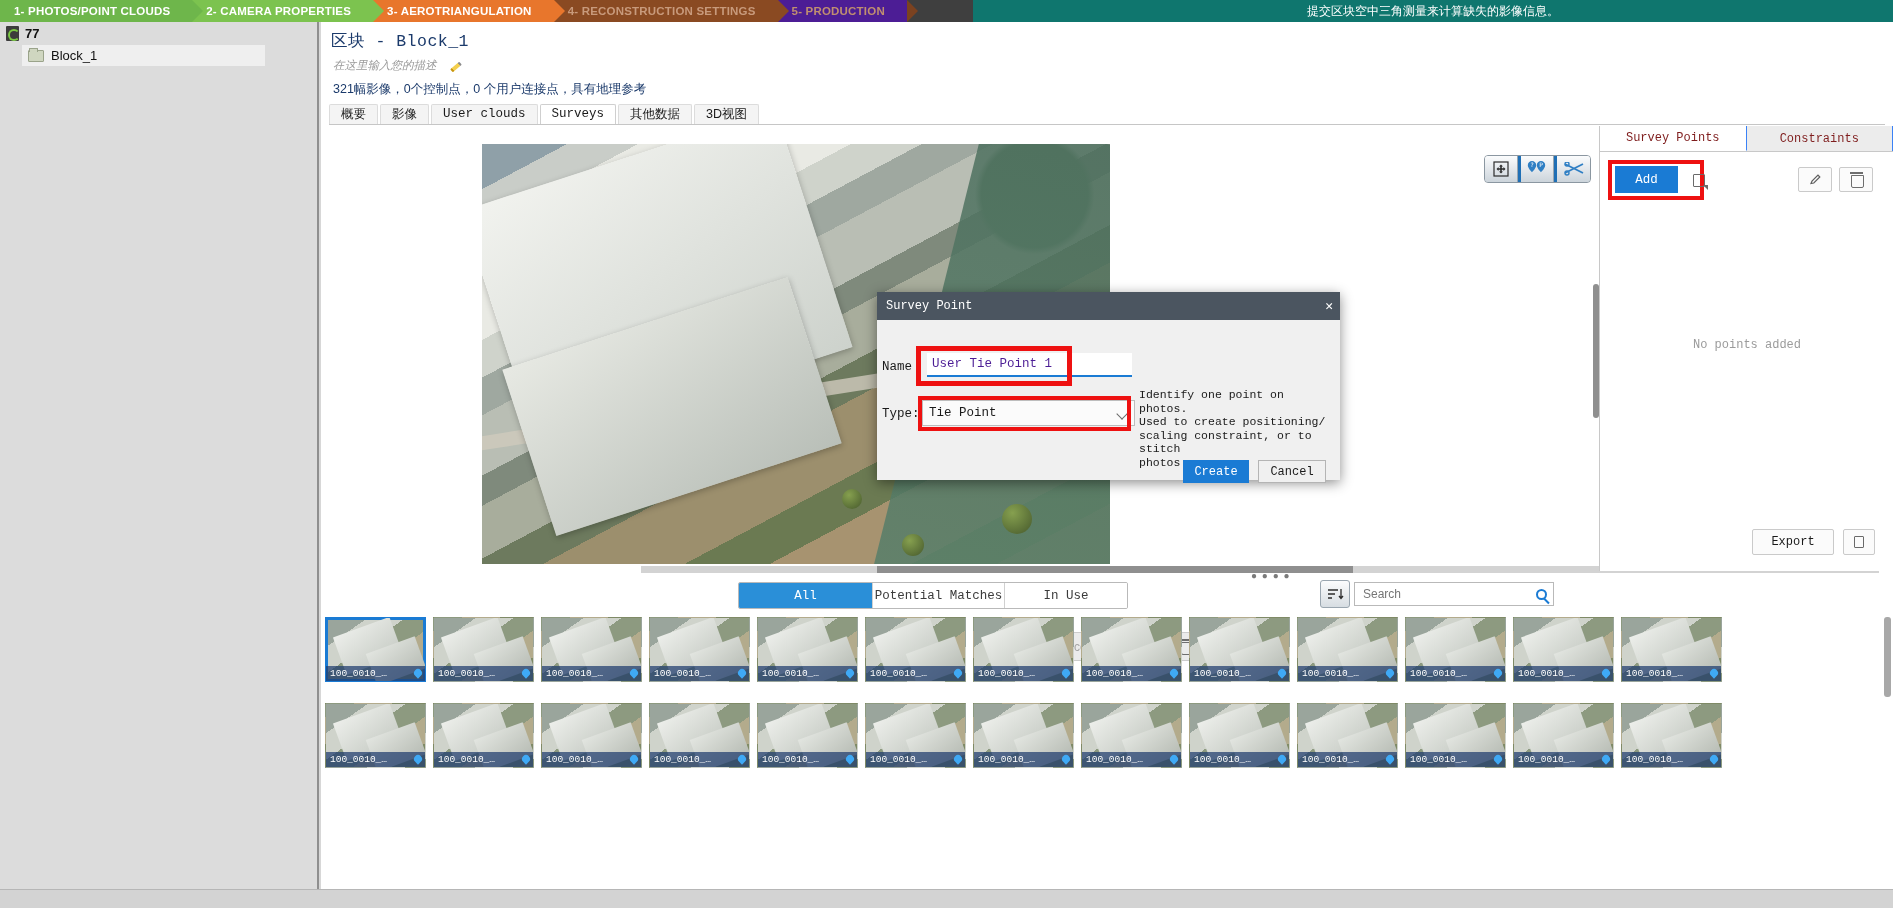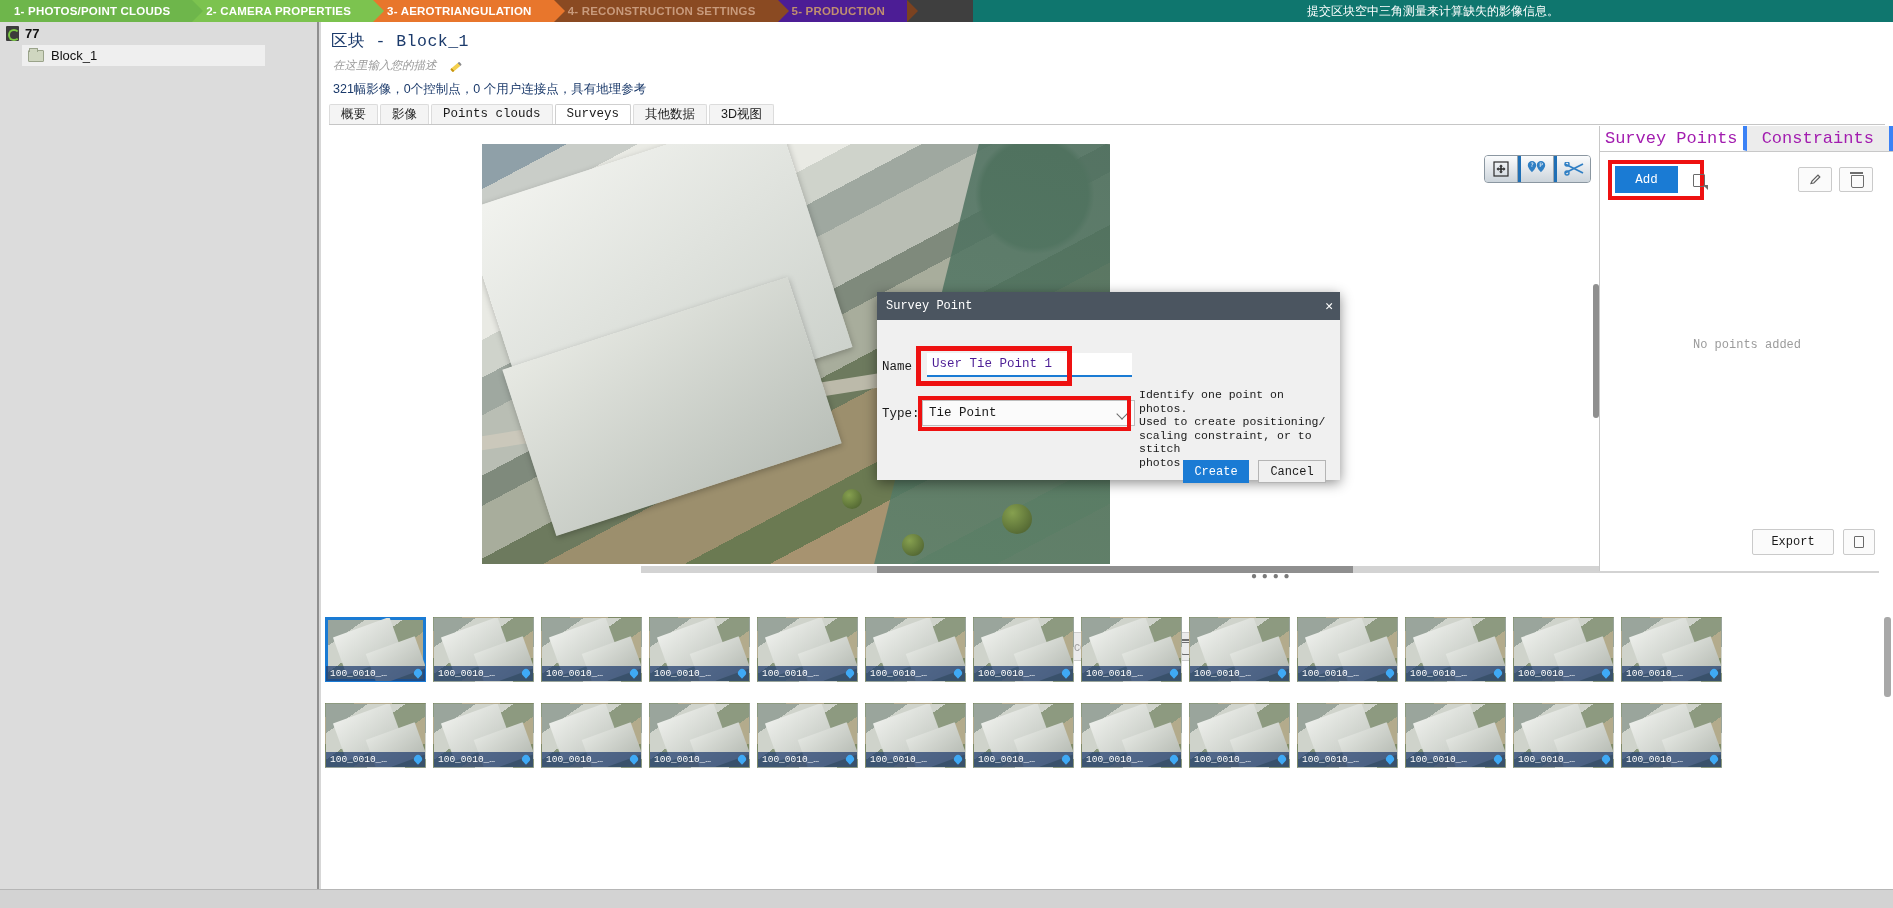--- a/index.html
+++ b/index.html
@@ -296,22 +296,22 @@
   }
 
   
   .right-pane {
     position: absolute; left: 1278px; top: 104px; width: 294px; height: 445px;
     background: #ffffff; border-left: 1px solid #c8c8c8;
   }
   .rp-tabs { display: flex; height: 26px; border-bottom: 1px solid #c8c8c8; }
   .rp-tab {
     flex: 1; display: flex; align-items: center; justify-content: center;
-    font-family: "Liberation Mono", monospace; font-size: 17px; color: #a21caf;
-    background: #ececec; border-right: 4px solid #3b82f6;
+    font-family: "Liberation Mono", monospace; font-size: 12px; color: #7f1d1d;
+    background: #ececec; border-right: 1px solid #3b82f6;
   }
   .rp-tab.active { background: #ffffff; border-bottom: 1px solid #ffffff; }
   .rp-toolbar { position: relative; height: 52px; text-align: right; }
   .btn-add {
     position: absolute; left: 15px; top: 14px; width: 63px; height: 27px;
     background: #1a7bd4; color: #ffffff; border: none;
     font-size: 12.5px; font-family: "Liberation Mono", monospace;
     display: flex; align-items: center; justify-content: center; cursor: pointer;
   }
   .hl-add {
@@ -478,21 +478,21 @@
     <div class="block-title">区块 - Block_1</div>
     <div class="block-desc">
       <span>在这里输入您的描述</span>
       <span class="pencil"></span>
     </div>
     <div class="block-stats">321幅影像，0个控制点，0 个用户连接点，具有地理参考</div>
 
     <div class="tabs">
       <div class="tab cjk">概要</div>
       <div class="tab cjk">影像</div>
-      <div class="tab">Points clouds</div>
+      <div class="tab">User clouds</div>
       <div class="tab active">Surveys</div>
       <div class="tab cjk">其他数据</div>
       <div class="tab cjk">3D视图</div>
     </div>
 
     <div class="viewer-wrap">
       <div class="photo">
         <div class="river"></div>
         <div class="road"></div>
         <div class="bldg"></div>
@@ -562,20 +562,37 @@
           <span class="trash-ico"></span>
         </div>
       </div>
       <div class="no-points">No points added</div>
       <div class="btn-export">Export</div>
       <div class="btn-copy">
         <span class="copy-ico"></span>
       </div>
     </div>
 
+    <div class="filter-bar">
+      <div class="seg">
+        <div class="seg-item w1 active">All</div>
+        <div class="seg-item w2">Potential Matches</div>
+        <div class="seg-item w3">In Use</div>
+      </div>
+      <div class="sort-btn">
+        <svg width="17" height="15" viewBox="0 0 17 15">
+          <path d="M1 3 H11 M1 7 H8 M1 11 H5" stroke="#2c2c2c" stroke-width="1.4"></path>
+          <path d="M14 2 V11 M12 9 L14 11.5 L16 9" stroke="#2c2c2c" stroke-width="1.3" fill="none"></path>
+        </svg>
+      </div>
+      <div class="search-box">
+        <input type="text" placeholder="Search" style="">
+        <span class="mag"></span>
+      </div>
+    </div>
 
     <div class="thumbs">
       <div class="thumb-row">
         <div class="thumb selected">
           <div class="t-b"></div>
             <div class="t-b2"></div>
           <div class="thumb-cap">
               <span>100_0010_…</span>
             </div>
           <span class="thumb-pin"></span>

